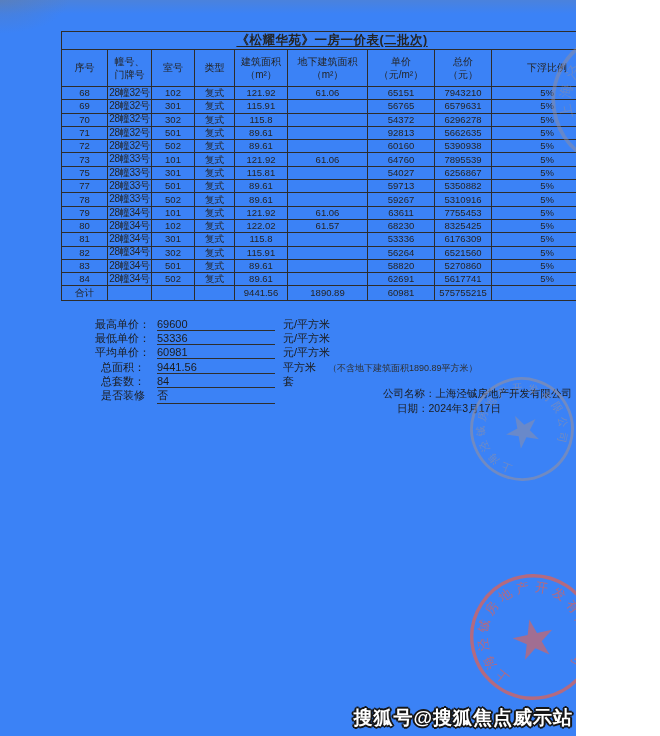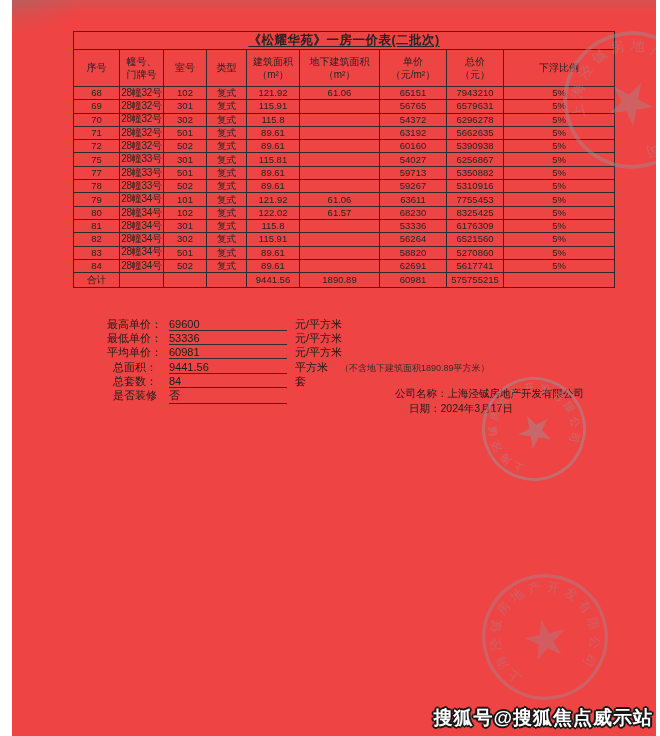--- a/index.html
+++ b/index.html
@@ -1,20 +1,19 @@
 <!DOCTYPE html>
 <html><head>
 <meta charset="utf-8">
 <style>
   html,body{margin:0;padding:0;}
   .page{
-    position:relative; width:644px; height:736px; overflow:hidden;
-    background:#ef4444; color:#1c1c1c;
+    position:relative; width:576px; height:736px; overflow:hidden;
+    background:#3b82f6; color:#1c1c1c;
     font-family:"Liberation Sans","DejaVu Sans",sans-serif;
-    margin-left:12px;
   }
   .artifact-top{
     position:absolute; top:0; left:0; width:100%; height:14px;
     background:linear-gradient(180deg, rgba(130,130,130,.22), rgba(255,255,255,0));
   }
   .artifact-corner{
     position:absolute; top:0; left:0; width:70px; height:34px;
     background:radial-gradient(ellipse at 0 0, rgba(120,120,120,.30), rgba(255,255,255,0) 70%);
   }
   
@@ -124,33 +123,44 @@
           <td>6296278</td>
           <td>5%</td>
         </tr>
         <tr class="t-data">
           <td>71</td>
           <td>28幢32号</td>
           <td>501</td>
           <td>复式</td>
           <td>89.61</td>
           <td></td>
-          <td>63192</td>
+          <td>92813</td>
           <td>5662635</td>
           <td>5%</td>
         </tr>
         <tr class="t-data">
           <td>72</td>
           <td>28幢32号</td>
           <td>502</td>
           <td>复式</td>
           <td>89.61</td>
           <td></td>
           <td>60160</td>
           <td>5390938</td>
+          <td>5%</td>
+        </tr>
+        <tr class="t-data">
+          <td>73</td>
+          <td>28幢33号</td>
+          <td>101</td>
+          <td>复式</td>
+          <td>121.92</td>
+          <td>61.06</td>
+          <td>64760</td>
+          <td>7895539</td>
           <td>5%</td>
         </tr>
         <tr class="t-data">
           <td>75</td>
           <td>28幢33号</td>
           <td>301</td>
           <td>复式</td>
           <td>115.81</td>
           <td></td>
           <td>54027</td>

